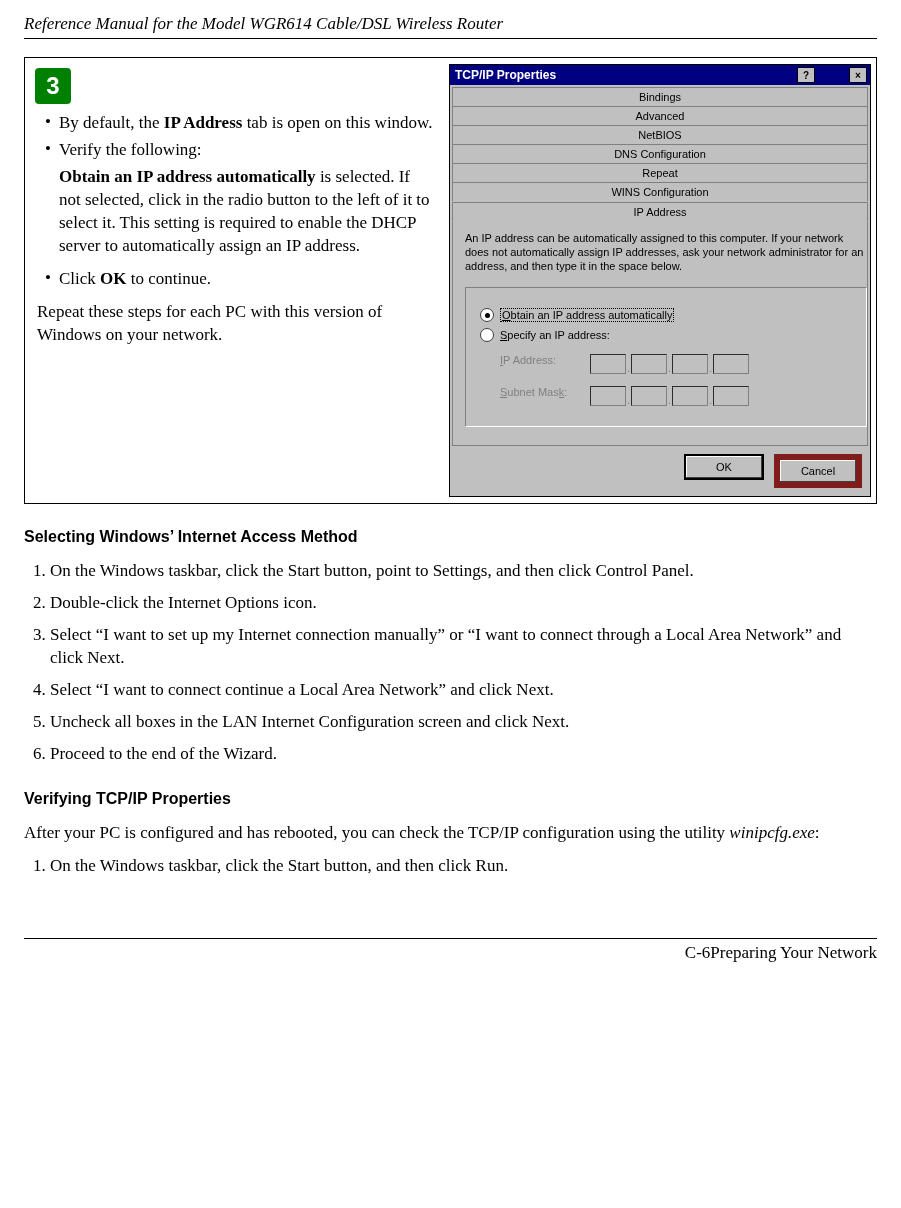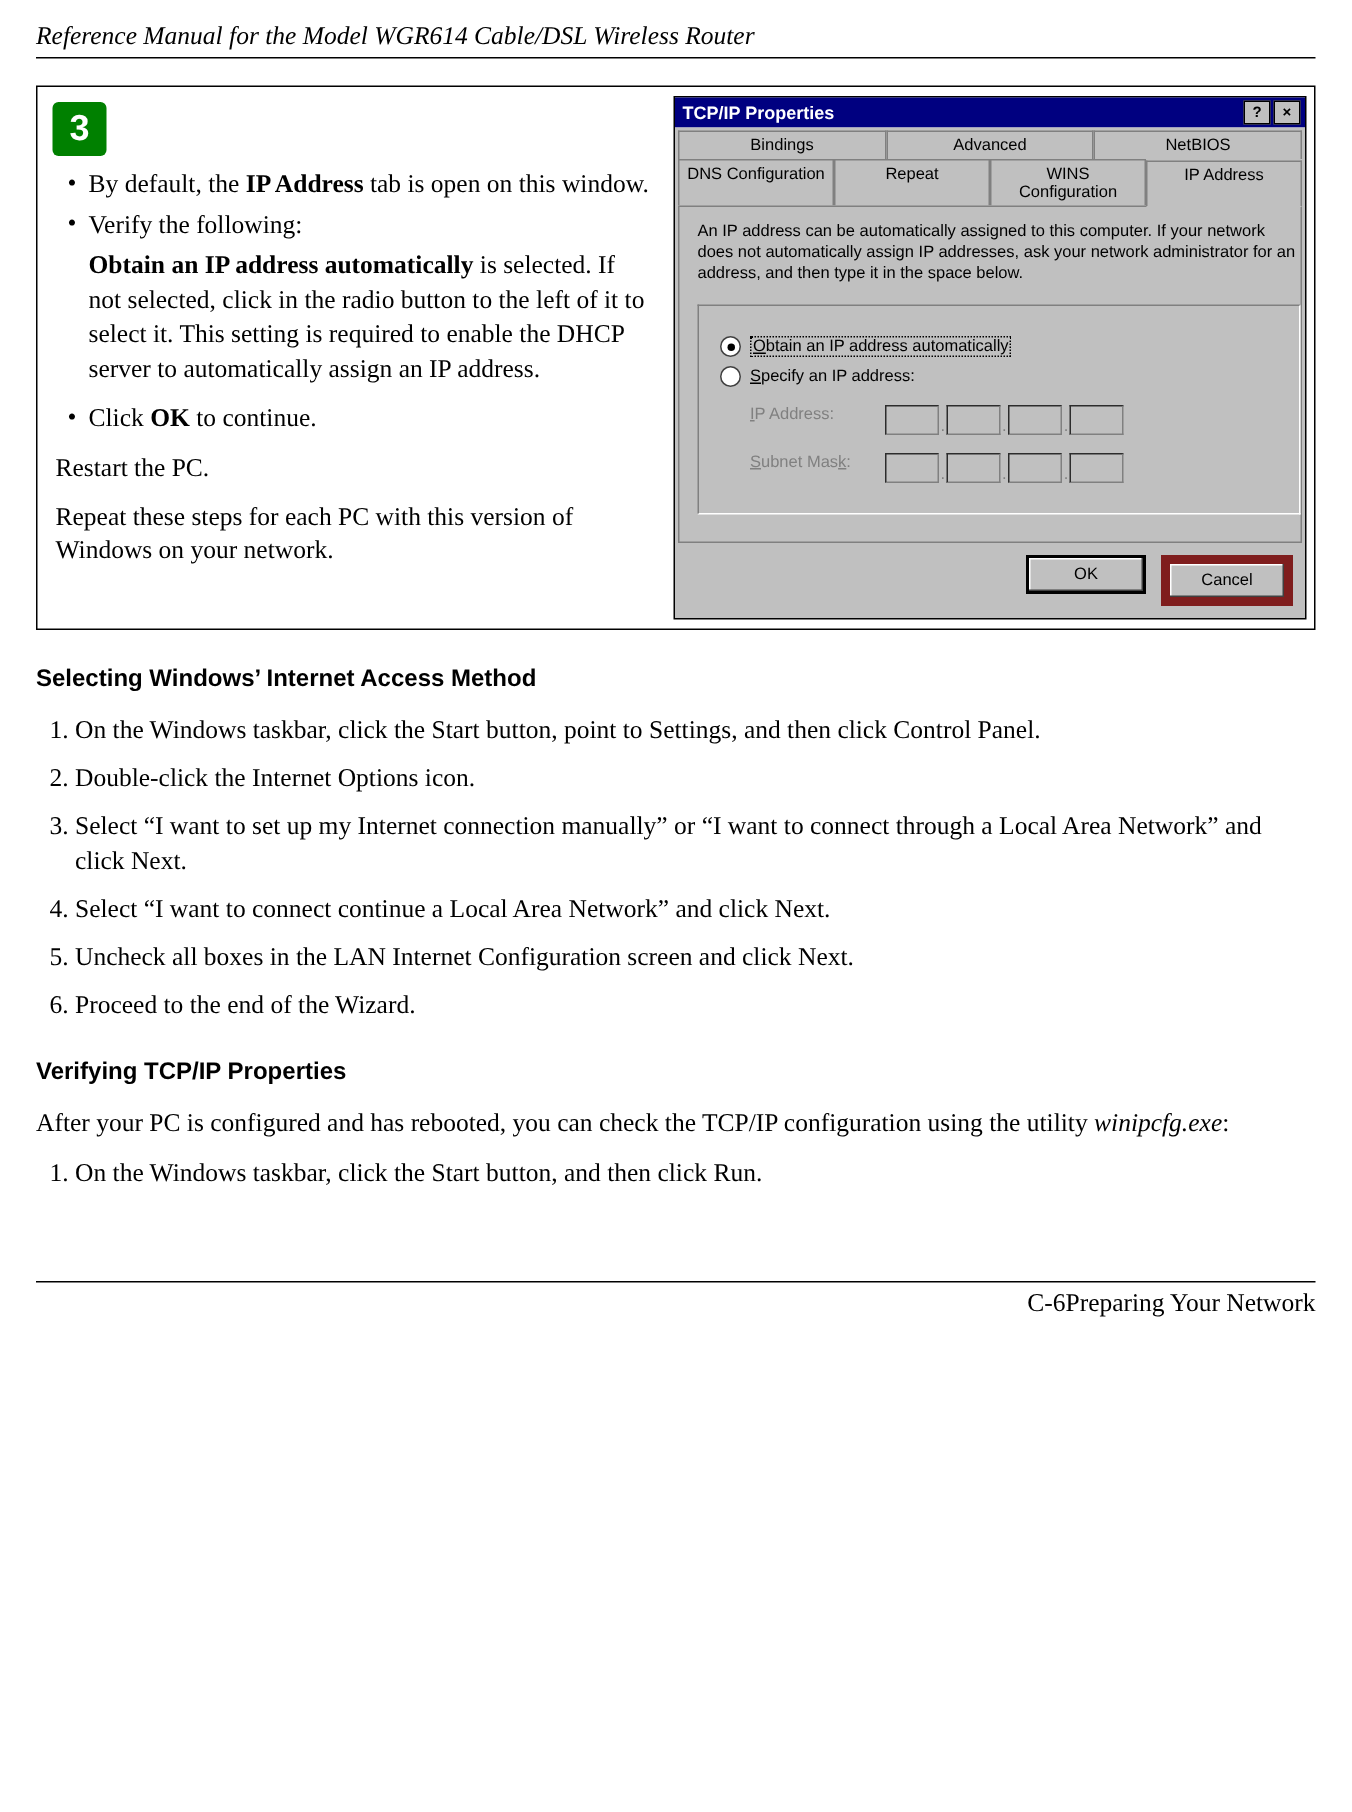--- a/index.html
+++ b/index.html
@@ -80,38 +80,39 @@
     font-size: 11px;
   }
   .win-title {
     background: #000080;
     color: #fff;
     display:flex;
     align-items:center;
     padding: 2px 3px;
     font-weight: bold;
     font-size: 12px;
+    gap: 32px;
   }
   .win-title-text { flex:1; padding-left:2px;}
   .win-title-btn {
     width:16px;height:14px;
     background:#c0c0c0;
     border:1px solid #000;
     margin-left:2px;
     display:flex;align-items:center;justify-content:center;
     font-size:10px;font-weight:bold;color:#000;
   }
   .win-body {
     background:#c0c0c0;
     flex:1;
     display:flex;
     flex-direction:column;
     padding:2px;
   }
-  .tab-row { display:flex; gap:0;}
+  .tab-row { display:flex; gap:0;flex-direction:column;}
   .tab, .tab-active {
     flex:1;
     border:1px solid #808080;
     border-bottom:none;
     padding:3px 4px;
     text-align:center;
     background:#c0c0c0;
     font-size:11px;
   }
   .tab-active {
@@ -192,21 +193,20 @@
         </div>
       </div>
       <div class="bullet-line" style="margin-top:10px;">
         <div class="bullet-dot">•</div>
         <div class="bullet-text">
           <span>Click </span><b>OK</b><span> to continue.</span>
         </div>
       </div>
     </div>
 
-    <div class="plain-block">Restart the PC.</div>
     <div class="plain-block">Repeat these steps for each PC with this version of Windows on your network.</div>
   </div>
 
   <div class="col-right">
     <div class="win-outer">
       <div class="win-title">
         <span class="win-title-text">TCP/IP Properties</span>
         <div class="win-title-btn">
             <span>?</span>
           </div>

